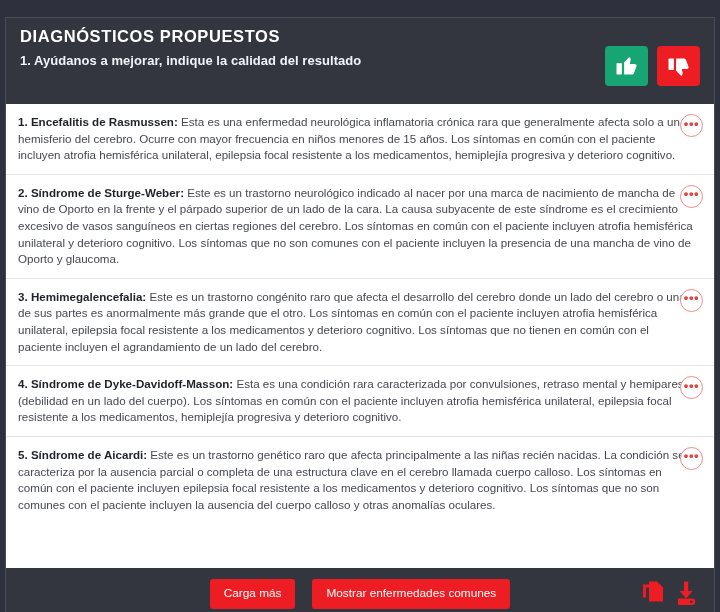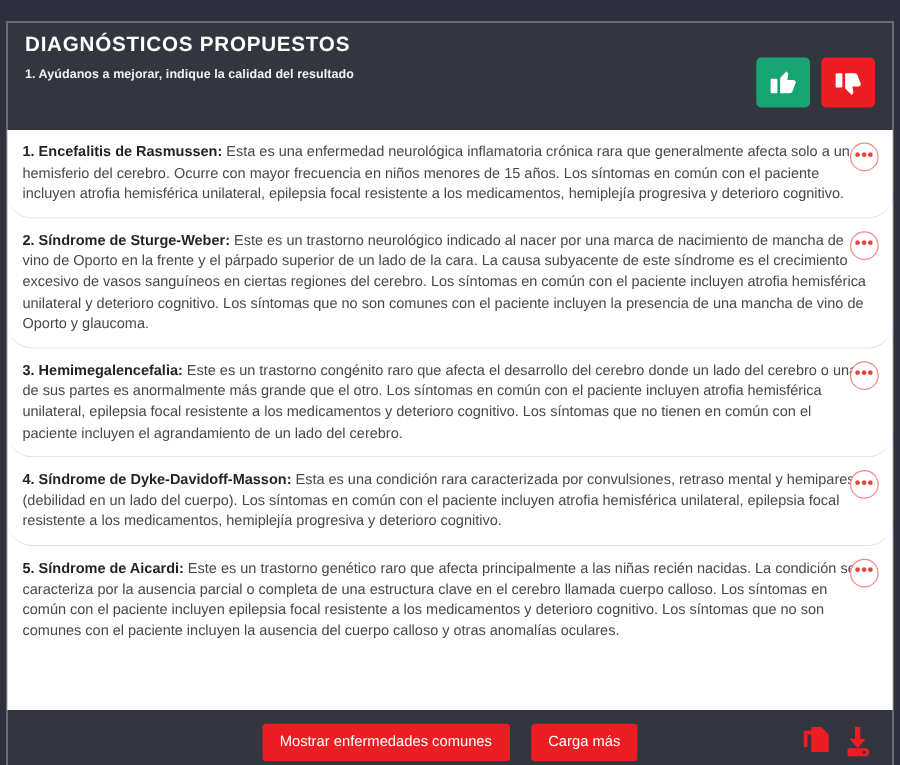--- a/index.html
+++ b/index.html
@@ -39,21 +39,21 @@
   .header-title {
     color: #ffffff;
     font-size: 16.5px;
     font-weight: bold;
     letter-spacing: 0.6px;
     margin: 0 0 9px 0;
     line-height: 1.1;
   }
   .header-line {
     color: #f2f3f5;
-    font-size: 10px;
+    font-size: 13px;
     font-weight: bold;
     line-height: 1.15;
     margin-bottom: 11px;
     letter-spacing: 0.05px;
   }
   .header-line:last-child { margin-bottom: 0; }
 
   .vote-group {
     position: absolute;
     right: 14px;
@@ -81,21 +81,20 @@
     flex: 1 1 auto;
     background: #ffffff;
     overflow: hidden;
     padding: 0;
   }
   .diag-item {
     position: relative;
     padding: 10px 19px 10px 12px;
     border-bottom: 1px solid #e2e4e8;
     box-sizing: border-box;
-    border-radius: 20px;
   }
   .diag-item:last-child { border-bottom: none; }
 
   .diag-text {
     font-size: 11.6px;
     line-height: 16.6px;
     color: #45484f;
     margin: 0;
     text-align: left;
   }
@@ -235,22 +234,22 @@
     <div class="diag-item">
       <p class="diag-text"><span class="diag-name">5. Síndrome de Aicardi:</span><span> Este es un trastorno genético raro que afecta principalmente a las niñas recién nacidas. La condición se caracteriza por la ausencia parcial o completa de una estructura clave en el cerebro llamada cuerpo calloso. Los síntomas en común con el paciente incluyen epilepsia focal resistente a los medicamentos y deterioro cognitivo. Los síntomas que no son comunes con el paciente incluyen la ausencia del cuerpo calloso y otras anomalías oculares.</span></p>
       <button class="more-btn">
           <span class="more-dots">•••</span>
         </button>
     </div>
 
   </div>
 
   <div class="footer">
+    <button class="footer-btn">Carga más</button>
     <button class="footer-btn">Mostrar enfermedades comunes</button>
-    <button class="footer-btn">Carga más</button>
 
     <div class="footer-icons">
       <button class="icon-btn">
         <span>
           <svg width="24" height="26" viewBox="0 0 24 26" aria-hidden="true">
             <path d="M2 5h8v3H5v10H2V5z" fill="#ee1d23"></path>
             <path d="M8 2h8l6 6v14H8V2z" fill="#ee1d23"></path>
           </svg>
         </span>
       </button>

